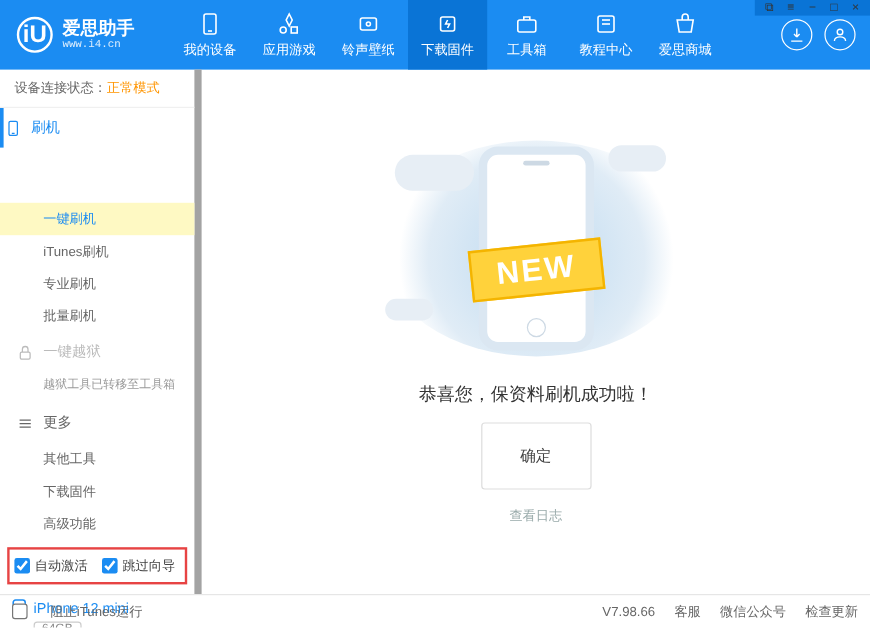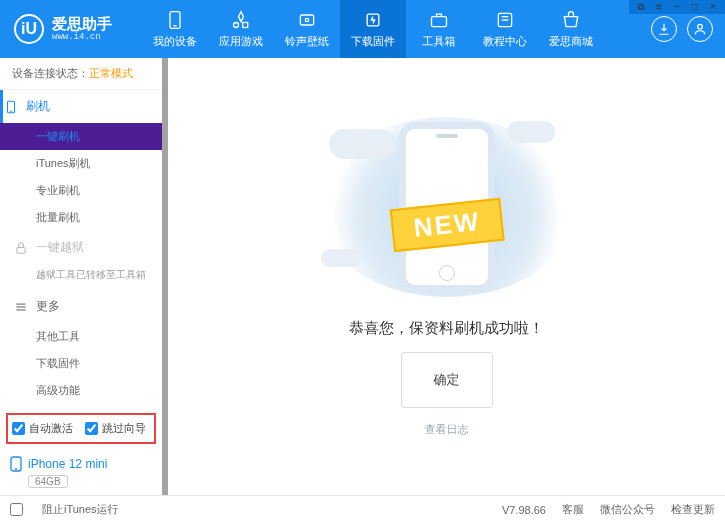--- a/index.html
+++ b/index.html
@@ -1,20 +1,20 @@
 <!DOCTYPE html>
 <html><head>
 <meta charset="utf-8">
 <style>
 * { margin: 0; padding: 0; box-sizing: border-box; font-family: "Microsoft YaHei", Arial, sans-serif; }
 body { width: 725px; height: 523px; background: #fff; font-size: 12px; color: #333; overflow: hidden; }
 
 .header { height: 58px; background: linear-gradient(to bottom, #1b8cf2, #1b8cf2); display: flex; align-items: stretch; color: #fff; }
 .logo-block { display: flex; align-items: center; padding: 0 14px; width: 142px; }
-.logo-circle { width: 30px; height: 30px; border: 2px solid #fff; border-radius: 50%; display: flex; align-items: center; justify-content: center; font-weight: bold; font-size: 16px; margin-right: 8px; text-align: right; }
+.logo-circle { width: 30px; height: 30px; border: 2px solid #fff; border-radius: 50%; display: flex; align-items: center; justify-content: center; font-weight: bold; font-size: 20px; margin-right: 8px; text-align: right; }
 .app-name { font-size: 15px; font-weight: bold; line-height: 1.1; }
 .app-sub { font-size: 9px; opacity: .85; font-family: Liberation Mono, monospace; }
 
 .nav { display: flex; flex: 1; }
 .nav-item { width: 66px; display: flex; flex-direction: column; align-items: center; justify-content: center; gap: 4px; font-size: 11px; cursor: pointer; }
 .nav-item.active { background: #0a74d6; }
 .nav-icon { width: 20px; height: 20px; display: flex; align-items: center; justify-content: center; }
 
 .header-right { display: flex; align-items: center; gap: 10px; padding: 0 12px; }
 .win-ctrls { position: absolute; top: 0; right: 0; display: flex; gap: 2px; background: #0a74d6; padding: 1px 4px; font-size: 10px; }
@@ -25,21 +25,21 @@
 .body { display: flex; height: 437px; }
 .sidebar { width: 168px; border-right: 6px solid #a3a3a3; display: flex; flex-direction: column; }
 .status-row { padding: 8px 12px; font-size: 11px; color: #666; border-bottom: 1px solid #f0f0f0; }
 .status-badge { color: #ff9500; }
 
 .side-section { }
 .side-head { display: flex; align-items: center; gap: 8px; padding: 8px 14px; font-size: 12px; cursor: pointer; }
 .side-head.active { border-left: 3px solid #1b8cf2; color: #1b8cf2; padding-left: 1px; }
 .side-items { }
 .side-item { padding: 6px 14px 6px 36px; font-size: 11px; color: #666; cursor: pointer; }
-.side-item.active { background: #4c1d95; color: #1b8cf2; }
+.side-item.active { background: #fef9c3; color: #1b8cf2; margin-top: 46px; }
 .side-note { padding: 4px 14px 8px 36px; font-size: 10px; color: #999; line-height: 1.4; }
 
 .options-box { border: 2px solid #e74343; margin: 6px; padding: 6px 4px; display: flex; gap: 12px; }
 .opt { display: flex; align-items: center; gap: 4px; font-size: 11px; color: #444; }
 .opt input { accent-color: #1b8cf2; }
 
 .device-block { padding: 6px 10px; }
 .dev-name { display: flex; align-items: center; gap: 6px; color: #1b8cf2; font-size: 12px; }
 .dev-cap { display: inline-block; border: 1px solid #ccc; border-radius: 3px; padding: 0 6px; font-size: 10px; color: #888; margin: 3px 0 1px 18px; }
 

